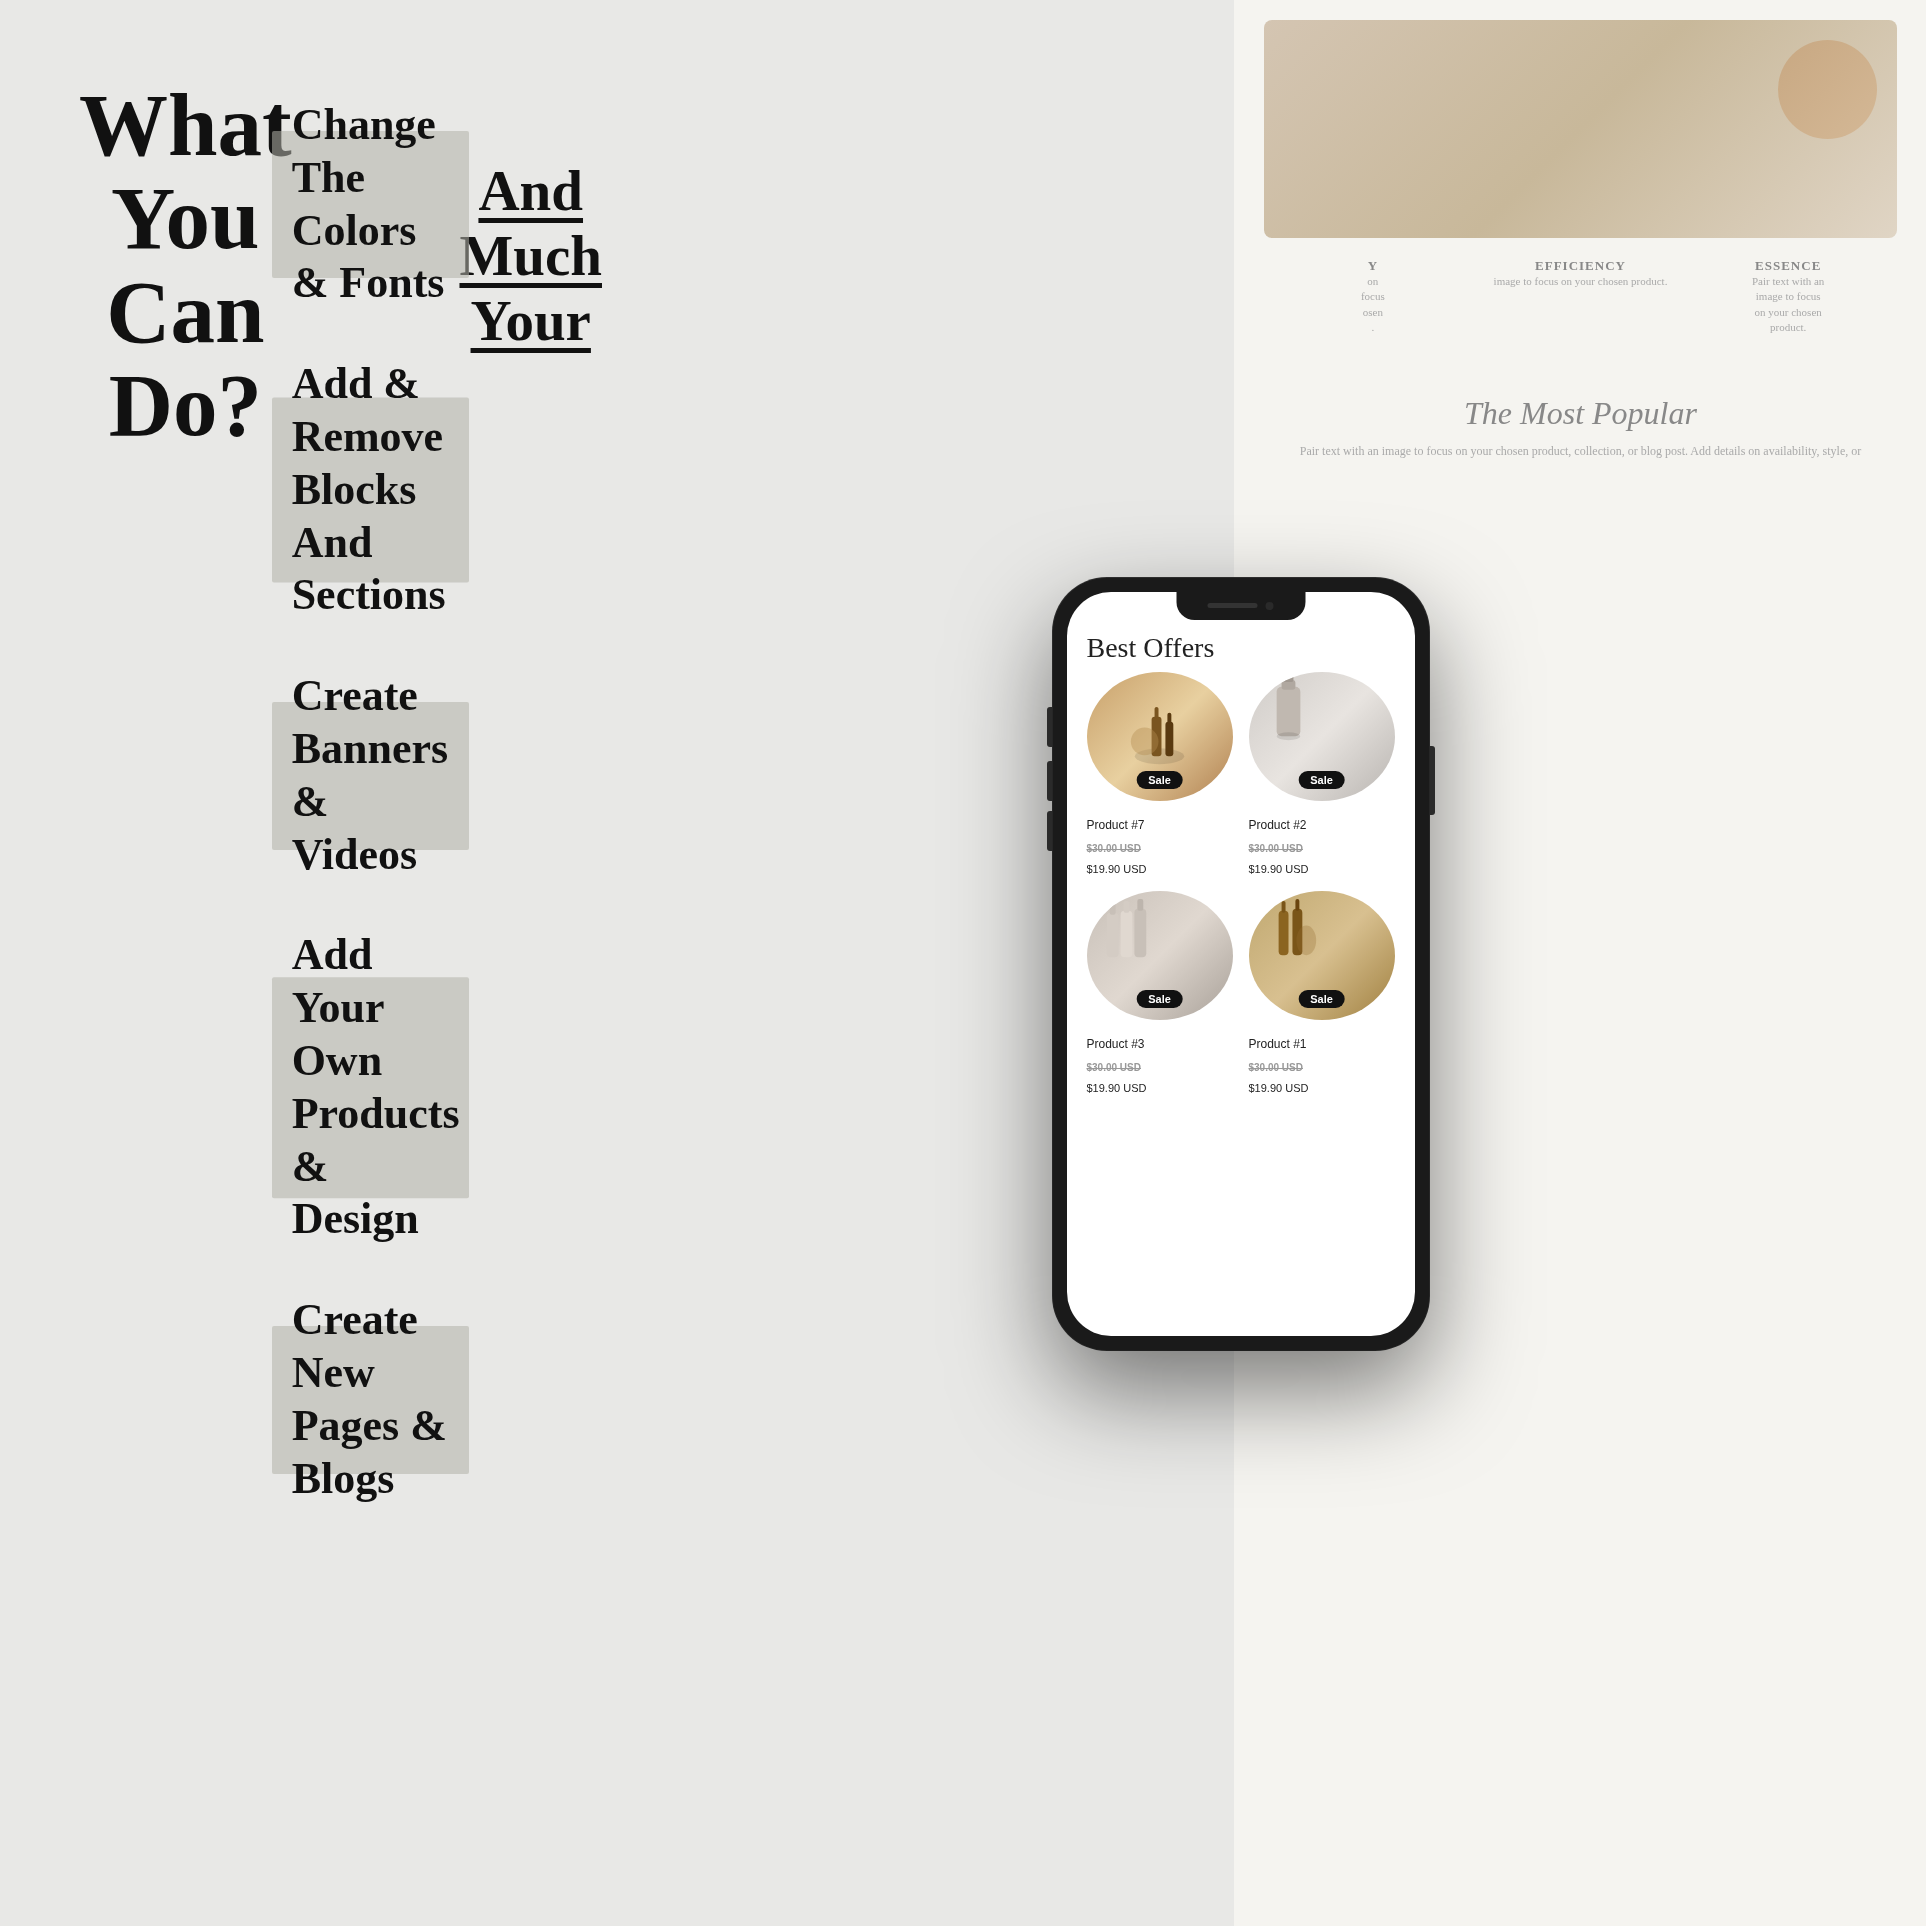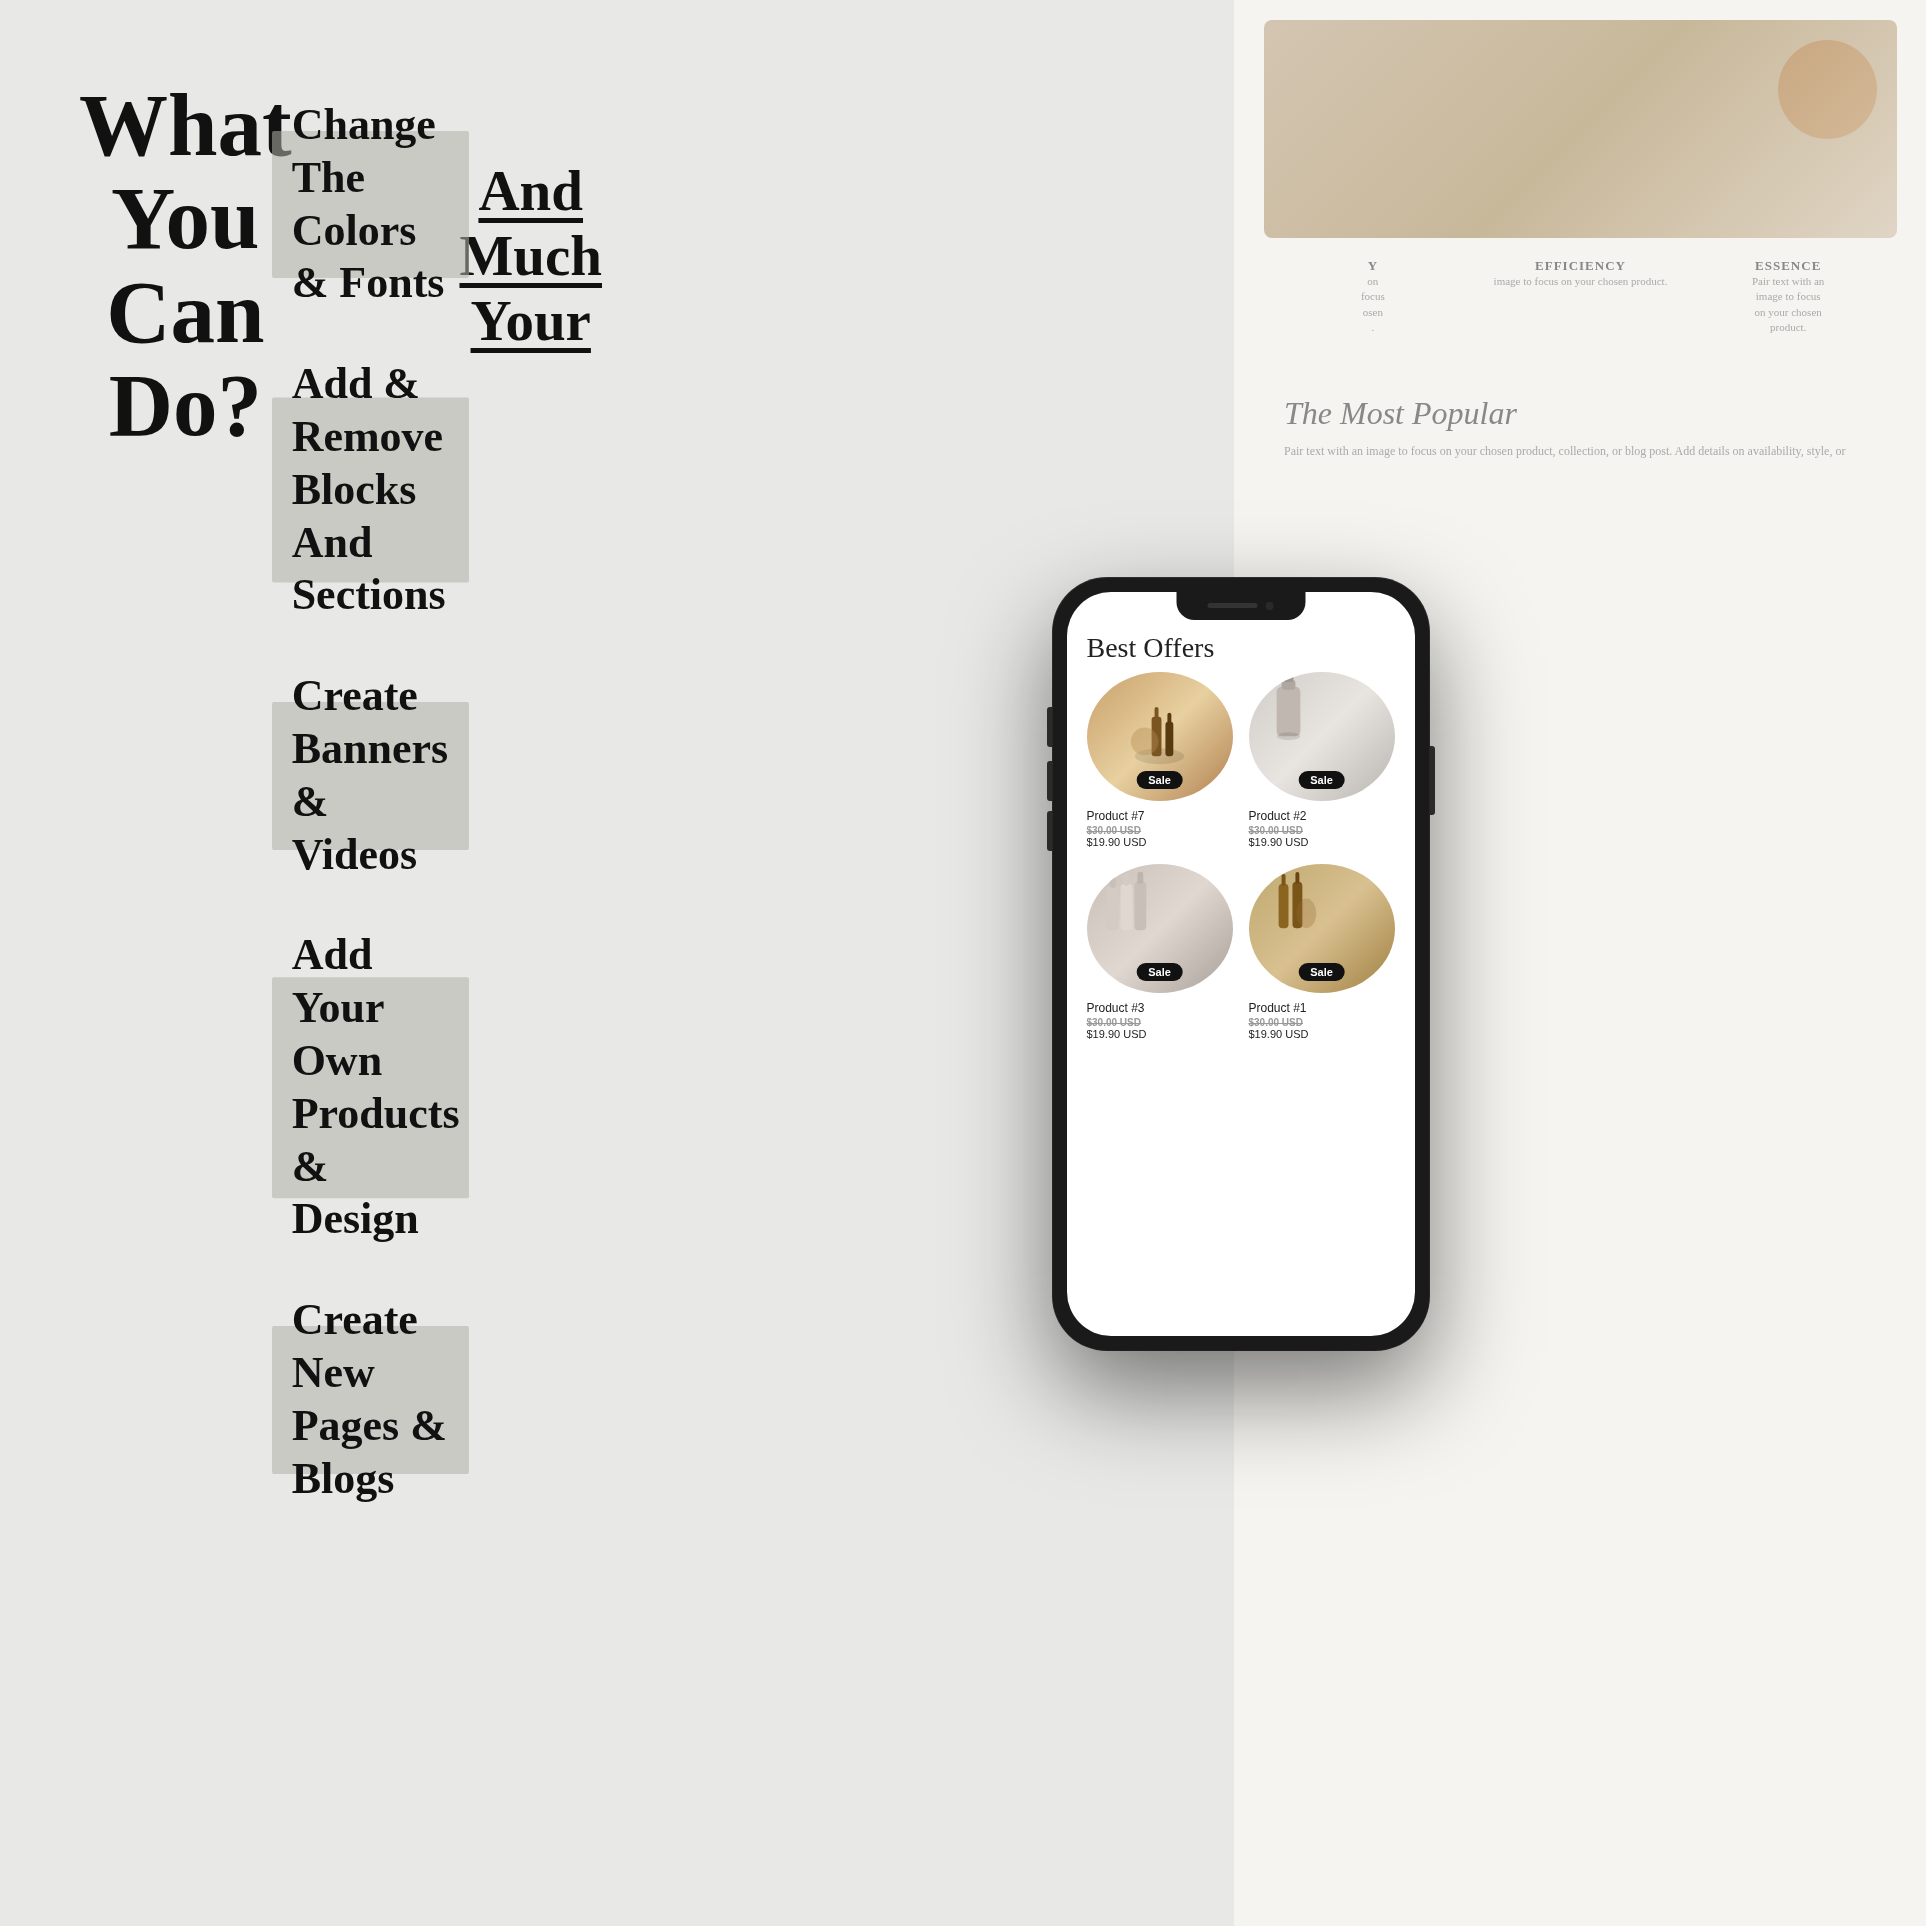--- a/index.html
+++ b/index.html
@@ -160,21 +160,21 @@
     .strip-col-desc {
       font-size: 11px;
       color: #aaa;
       font-family: Liberation Serif, serif;
       line-height: 1.4;
       margin-top: 0;
     }
 
     .strip-bottom-section {
       margin-top: 30px;
-      text-align: left;
+      text-align: center;
       padding: 20px;
     }
 
     .strip-bottom-title {
       font-size: 32px;
       font-family: Georgia, serif;
       color: #888;
       font-style: italic;
       line-height: 1.2;
     }
@@ -284,20 +284,21 @@
 
     .product-grid {
       display: grid;
       grid-template-columns: 1fr 1fr;
       gap: 16px;
     }
 
     .product-card {
       display: flex;
       flex-direction: column;
+      gap: 9px;
     }
 
     .product-image-wrap {
       position: relative;
       width: 100%;
       height: 129px;
       border-radius: 50%;
       overflow: hidden;
       margin-bottom: 8px;
     }

